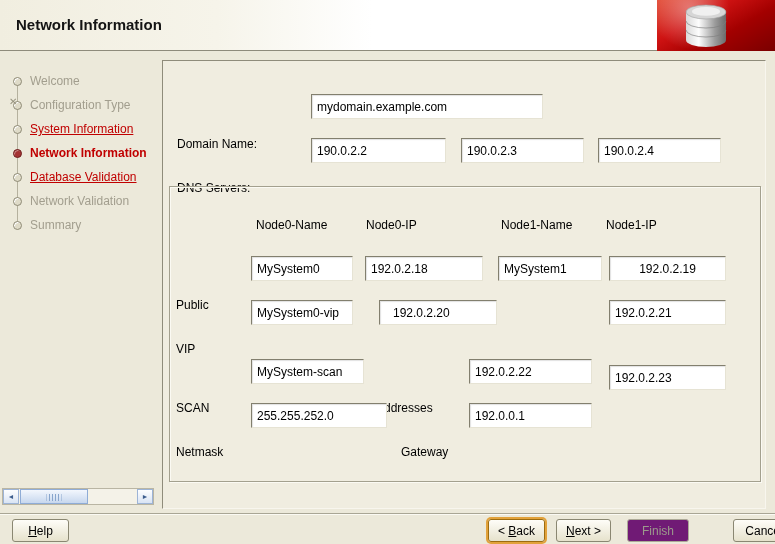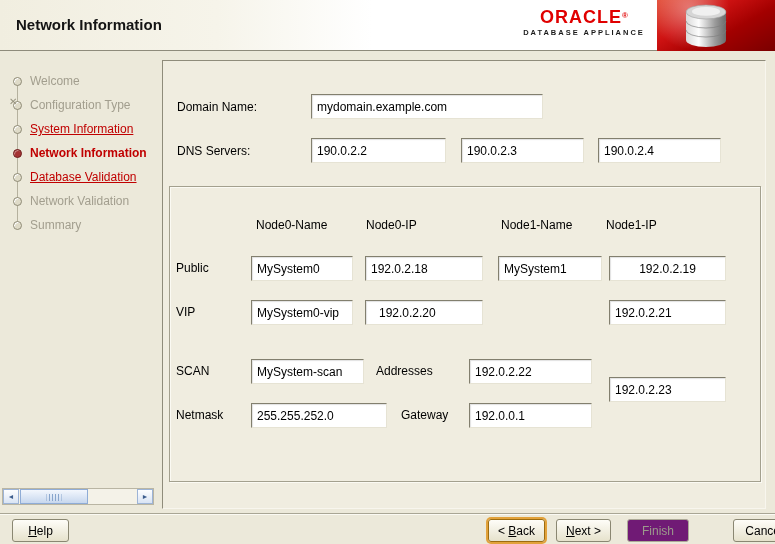--- a/index.html
+++ b/index.html
@@ -41,21 +41,21 @@
   .sb-left { left:0; }
   .sb-right { right:0; }
   .sb-thumb { position:absolute; left:17px; top:0; width:68px; height:15px;
               background:linear-gradient(#F3F7FD,#C7D7EE); border:1px solid #8FACD6; cursor:grab; }
   .sb-grip { position:absolute; left:50%; top:4px; width:15px; height:7px; transform:translateX(-50%);
              background:repeating-linear-gradient(90deg,#88A5CC 0 1px, transparent 1px 3px); }
 
   
   .panel { position:absolute; left:162px; top:60px; width:604px; height:449px;
            background:#F0EDE0; border:1px solid; border-color:#8F8C7B #F8F6EE #F8F6EE #8F8C7B; }
-  .lbl { position:absolute; line-height:13px; white-space:nowrap; }
+  .lbl { position:absolute; line-height:13px; white-space:nowrap;margin-top:37px; }
   .tf  { position:absolute; height:25px; background:#FFFFFF; border:1px solid;
          border-color:#827F6E #E6E3D4 #E6E3D4 #827F6E; box-shadow:inset 1px 1px 1px rgba(0,0,0,0.12);
          padding:0 5px; font-family:"Liberation Sans", sans-serif; font-size:12px; color:#000; }
   .groupbox { position:absolute; left:6px; top:125px; width:592px; height:296px;
               border:1px solid #A3A08E; box-shadow:1px 1px 0 #FBFAF3, inset 1px 1px 0 #FBFAF3; }
   .colhead { position:absolute; line-height:13px; white-space:nowrap; color:#000; }
 
   
   .footer { position:absolute; left:0; top:513px; width:775px; height:31px; background:#ECE9DA;
             border-top:1px solid #A9A695; box-shadow:inset 0 1px 0 #FBFAF3; }
@@ -69,24 +69,20 @@
   .btn-finish { left:627px; width:62px; color:#9C9A8C; border-color:#ACA997; background:#701a75; cursor:default; }
   .btn-cancel { left:701px; width:62px;margin-left:32px; }
 </style>
 </head>
 <body>
 
 <div class="screen">
 
   <div class="header">
     <div class="header-title">Network Information</div>
-    <div class="brand">
-      <div><span class="brand-oracle">ORACLE</span><span class="brand-reg">®</span></div>
-      <div class="brand-sub">DATABASE APPLIANCE</div>
-    </div>
     <div class="header-red">
       <svg class="cyl" width="58" height="46" viewBox="0 0 58 46">
         <defs>
           <linearGradient id="cylbody" x1="0" y1="0" x2="1" y2="0">
             <stop offset="0" stop-color="#DADADA"></stop>
             <stop offset="0.32" stop-color="#FDFDFD"></stop>
             <stop offset="0.72" stop-color="#9C9C9C"></stop>
             <stop offset="1" stop-color="#6B6B6B"></stop>
           </linearGradient>
         </defs>
@@ -143,28 +139,28 @@
     <div class="colhead" style="left:443px; top:158px">Node1-IP</div>
 
     <div class="lbl" style="left:13px; top:201px">Public</div>
     <input class="tf" style="left: 88px; top: 195px; width: 102px;" value="MySystem0">
     <input class="tf" style="left: 202px; top: 195px; width: 118px;" value="192.0.2.18">
     <input class="tf" style="left: 335px; top: 195px; width: 104px;" value="MySystem1">
     <input class="tf" style="left: 446px; top: 195px; width: 117px; text-align: center;" value="192.0.2.19">
 
     <div class="lbl" style="left:13px; top:245px">VIP</div>
     <input class="tf" style="left: 88px; top: 239px; width: 102px;" value="MySystem0-vip">
-    <input class="tf" style="left: 202px; top: 239px; width: 118px; padding-left: 13px;" value="192.0.2.20">
+    <input class="tf" style="left: 216px; top: 239px; width: 118px; padding-left: 13px;" value="192.0.2.20">
     <input class="tf" style="left: 446px; top: 239px; width: 117px;" value="192.0.2.21">
 
     <div class="lbl" style="left:13px; top:304px">SCAN</div>
     <input class="tf" style="left: 88px; top: 298px; width: 113px;" value="MySystem-scan">
     <div class="lbl" style="left:213px; top:304px">Addresses</div>
     <input class="tf" style="left: 306px; top: 298px; width: 123px;" value="192.0.2.22">
-    <input class="tf" style="left: 446px; top: 316px; width: 117px;" value="192.0.2.23">
+    <input class="tf" style="left: 446px; top: 304px; width: 117px;" value="192.0.2.23">
 
     <div class="lbl" style="left:13px; top:348px">Netmask</div>
     <input class="tf" style="left: 88px; top: 342px; width: 136px;" value="255.255.252.0">
     <div class="lbl" style="left:238px; top:348px">Gateway</div>
     <input class="tf" style="left: 306px; top: 342px; width: 123px;" value="192.0.0.1">
   </div>
 
   <div class="footer">
     <button class="btn btn-help"><span></span><span class="mn">H</span><span>elp</span></button>
     <button class="btn btn-back"><span>&lt; </span><span class="mn">B</span><span>ack</span></button>

